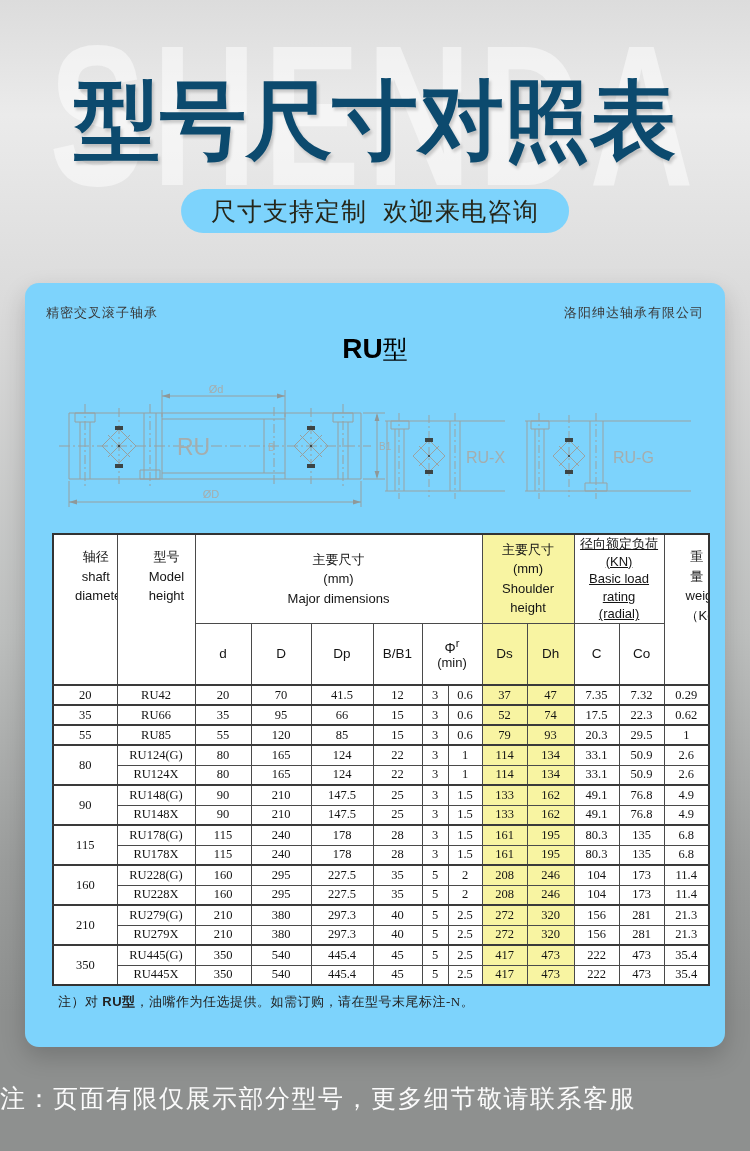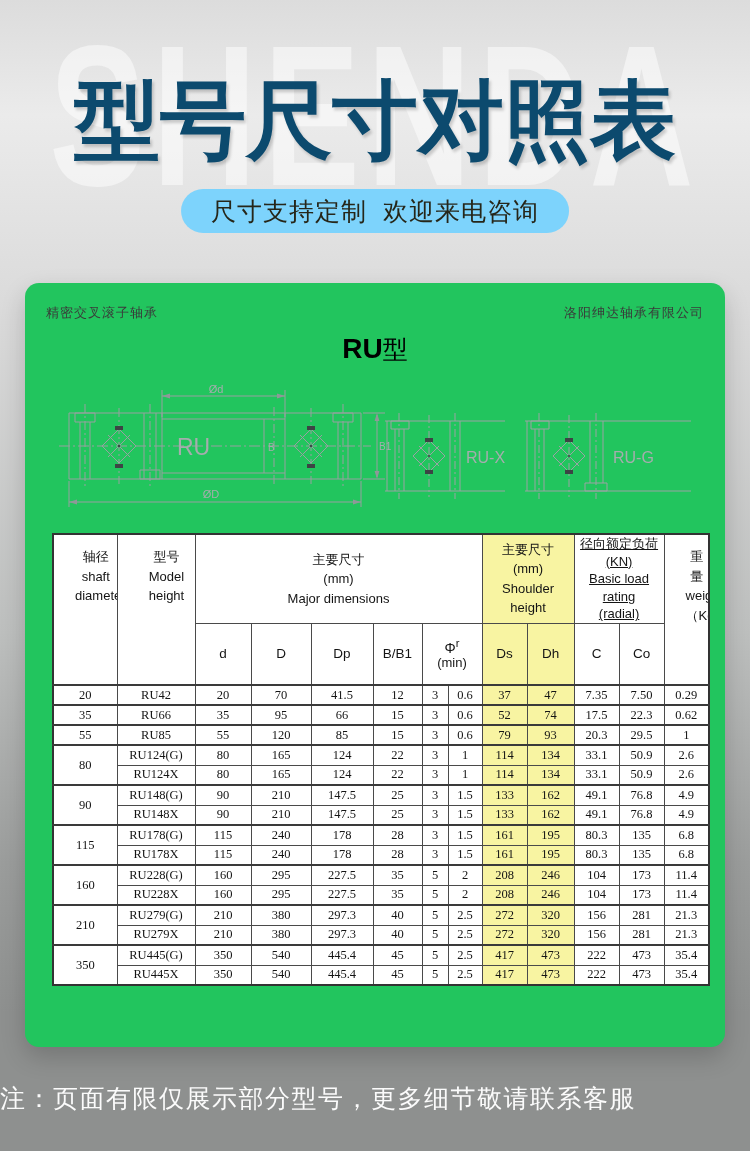--- a/index.html
+++ b/index.html
@@ -22,21 +22,21 @@
     color:#0c4a6e; letter-spacing:0; text-shadow:2px 3px 3px rgba(0,0,0,0.18);font-family:Liberation Serif, serif;
   }
   .banner {
     position:absolute; top:189px; left:50%; transform:translateX(-50%);
     height:44px; line-height:44px; padding:0 30px; border-radius:23px;
     font-size:25px; color:#262619; white-space:pre; letter-spacing:1px;
   }
   
   .card {
     position:absolute; left:25px; top:283px; width:700px; height:764px;
-    background:#22c55e; border-radius:14px;
+    background:#7dd3fc; border-radius:14px;
     box-shadow:0 10px 24px rgba(0,0,0,0.18);
   }
   .card-head-left, .card-head-right {
     position:absolute; top:21px; font-family:"Liberation Serif",serif;
     font-size:13px; color:#3a3a3a; letter-spacing:1px;
   }
   .card-head-left { left:21px; }
   .card-head-right { right:21px; }
   .series-title { position:absolute; top:50px; left:0; width:100%; text-align:center; color:#000; }
   .series-title .en { font-size:28px; font-weight:bold; }
@@ -292,21 +292,21 @@
           <td>RU42</td>
           <td>20</td>
           <td>70</td>
           <td>41.5</td>
           <td>12</td>
           <td>3</td>
           <td>0.6</td>
           <td class="yellow">37</td>
           <td class="yellow">47</td>
           <td>7.35</td>
-          <td>7.50</td>
+          <td>7.32</td>
           <td>0.29</td>
         </tr>
         <tr class="group-start">
           <td rowspan="1">35</td>
           <td>RU66</td>
           <td>35</td>
           <td>95</td>
           <td>66</td>
           <td>15</td>
           <td>3</td>
@@ -502,15 +502,18 @@
           <td>2.5</td>
           <td class="yellow">417</td>
           <td class="yellow">473</td>
           <td>222</td>
           <td>473</td>
           <td>35.4</td>
         </tr>
       </tbody>
   </table>
 
+  <div class="footnote">
+    <span>注）对 </span><span class="b">RU型</span><span>，油嘴作为任选提供。如需订购，请在型号末尾标注-N。</span>
+  </div>
 </div>
 
 <div class="footer-note">注：页面有限仅展示部分型号，更多细节敬请联系客服</div>
 
 </body></html>

